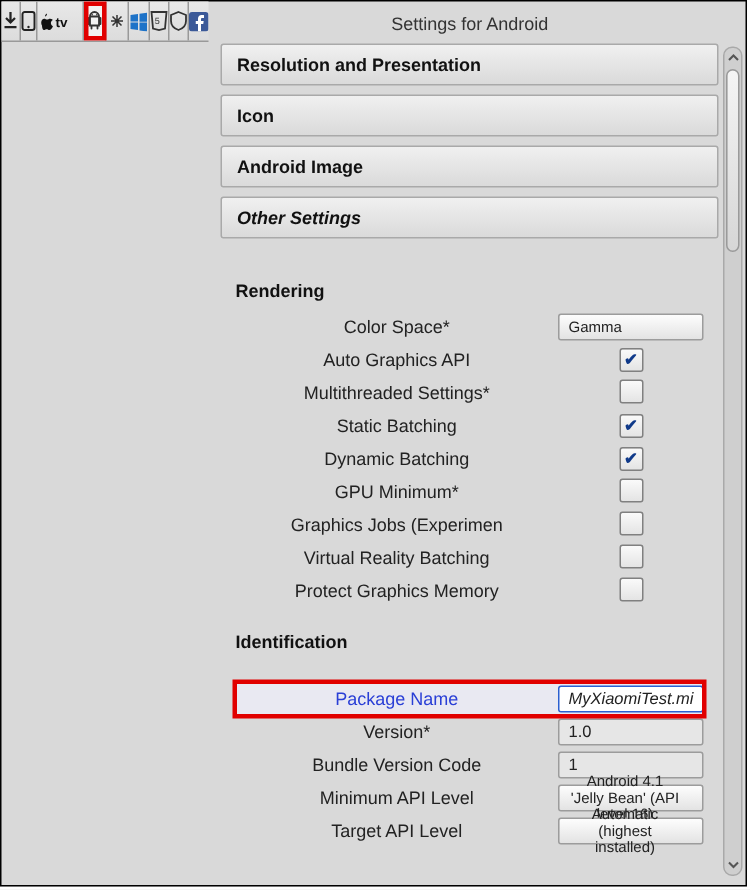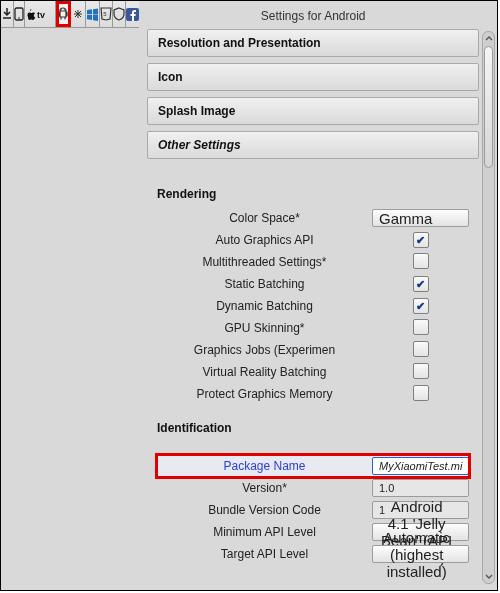--- a/index.html
+++ b/index.html
@@ -88,21 +88,21 @@
   .row .field { flex: 1; }
 
   
   .select {
     width: 100%;
     height: 18px;
     border: 1px solid #9c9c9c;
     border-radius: 2px;
     background: linear-gradient(#fdfdfd, #e3e3e3);
     padding: 0 14px 0 6px;
-    font-size: 15px;
+    font-size: 10px;
     color: #222;
     box-sizing: border-box;
     position: relative;
     display: flex;
     align-items: center;
   }
   .select::after {
     content: "";
     position: absolute;
     right: 5px;
@@ -249,21 +249,21 @@
           <path d="M8 13V8h1.5l.3-2H8V4.8C8 4.2 8.2 4 8.9 4H10V2.1C9.7 2 9 2 8.4 2 6.9 2 6 2.9 6 4.5V6H4.5v2H6v5z" fill="#fff"></path>
         </svg>
     </div>
   </div>
 
   <div class="body" style="padding-right:22px;">
     <div class="subtitle">Settings for Android</div>
 
     <div class="section-header">Resolution and Presentation</div>
     <div class="section-header">Icon</div>
-    <div class="section-header">Splash Image</div>
+    <div class="section-header">Android Image</div>
 
     <div class="section-open">
       <div class="section-header">Other Settings</div>
 
       <div class="group">
         <div class="group-title">Rendering</div>
 
         <div class="row">
           <div class="label">Color Space*</div>
           <div class="field">
@@ -282,21 +282,21 @@
         </div>
         <div class="row">
           <div class="label">Static Batching</div>
           <div class="field"><span class="checkbox checked"></span></div>
         </div>
         <div class="row">
           <div class="label">Dynamic Batching</div>
           <div class="field"><span class="checkbox checked"></span></div>
         </div>
         <div class="row">
-          <div class="label">GPU Skinning*</div>
+          <div class="label">GPU Minimum*</div>
           <div class="field"><span class="checkbox"></span></div>
         </div>
         <div class="row">
           <div class="label">Graphics Jobs (Experimen</div>
           <div class="field"><span class="checkbox"></span></div>
         </div>
         <div class="row">
           <div class="label">Virtual Reality Batching</div>
           <div class="field"><span class="checkbox"></span></div>
         </div>

